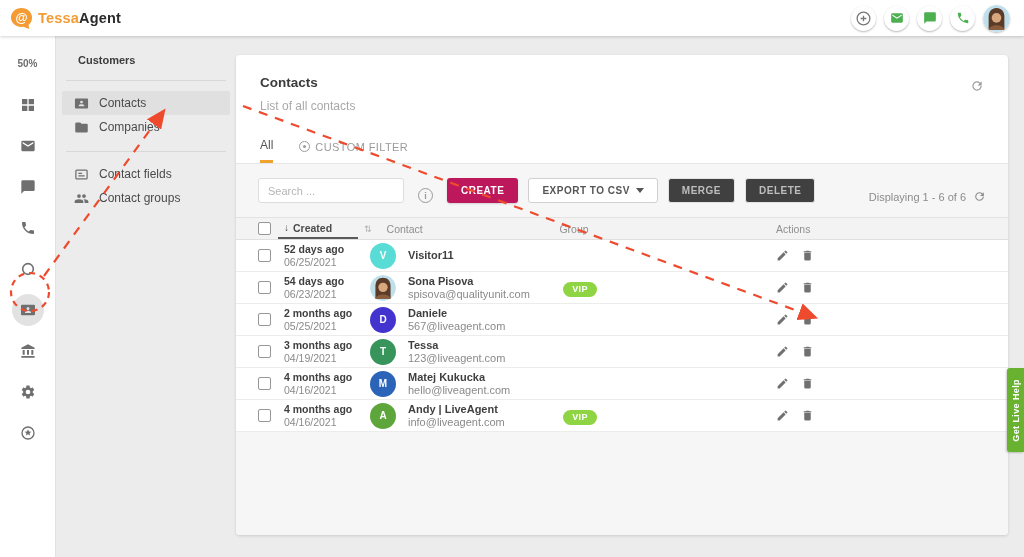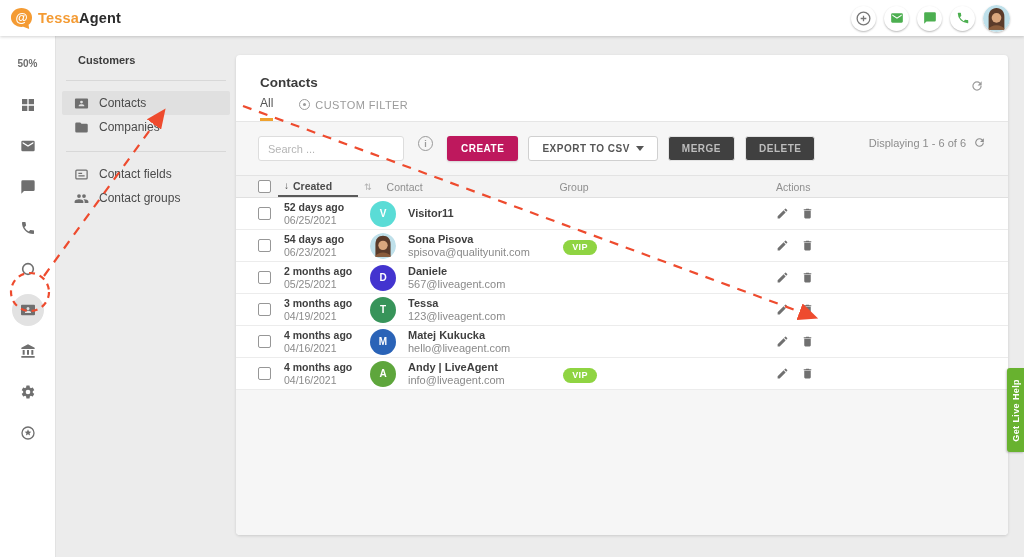--- a/index.html
+++ b/index.html
@@ -40,30 +40,30 @@
   .sub-item svg { flex-shrink:0; color:#6f6f6f; }
   .sub-group { margin-bottom:12px; }
 
   
   .content { flex:1; position:relative; }
   .card { position:absolute; left:0; top:19px; right:16px; bottom:22px; background:#fff; border-radius:4px;
           box-shadow:0 1px 3px rgba(0,0,0,.14); display:flex; flex-direction:column; overflow:hidden; }
   .card-head { padding:20px 24px 0 24px; }
   .card-title { font-size:13.5px; font-weight:bold; color:#3b3b3b; }
   .card-sub { font-size:12px; color:#a9a9a9; margin-top:9px; }
-  .tabs { display:flex; gap:26px; padding:0 24px; margin-top:6px; }
+  .tabs { display:flex; gap:26px; padding:0 24px; margin-top:25px; }
   .tab { font-size:11px; color:#9b9b9b; padding-bottom:8px; cursor:pointer; display:flex; align-items:center; gap:5px;
          letter-spacing:.4px; }
   .tab.active { color:#555; border-bottom:3px solid #efa22e; font-size:12px; letter-spacing:0; }
   .tab .dot-icon { width:11px; height:11px; border:1.3px solid #9b9b9b; border-radius:50%; position:relative; }
   .tab .dot-icon::after { content:""; position:absolute; left:2.5px; top:2.5px; width:3.5px; height:3.5px;
          border-radius:50%; background:#9b9b9b; }
 
   .card-body { flex:1; background:#f6f6f6; border-top:1px solid #e6e6e6; display:flex; flex-direction:column; }
-  .toolbar { display:flex; align-items:flex-start; padding:14px 22px; gap:10px; }
+  .toolbar { display:flex; align-items:flex-end; padding:14px 22px; gap:10px; }
   .search { width:146px; height:25px; border:1px solid #ddd; border-radius:3px; background:#fff; font-size:11px;
             color:#555; padding:0 9px; outline:none; font-family:inherit; }
   .search::placeholder { color:#b5b5b5; }
   .info-icon { width:15px; height:15px; border:1.4px solid #9a9a9a; border-radius:50%; color:#9a9a9a; font-size:9px;
                font-weight:bold; display:flex; align-items:center; justify-content:center; margin:0 4px; cursor:pointer; }
   .btn { height:25px; border-radius:3px; font-size:10px; font-weight:bold; letter-spacing:.5px; padding:0 13px;
          display:flex; align-items:center; gap:6px; cursor:pointer; border:1px solid transparent; font-family:inherit; }
   .btn-primary { background:#be185d; color:#fff; box-shadow:0 1px 2px rgba(0,0,0,.15); }
   .btn-outline { background:#fff; border-color:#d0d0d0; color:#555; }
   .btn-disabled { background:#404040; border-color:#e3e3e3; color:#bdbdbd; cursor:default; }
@@ -257,20 +257,21 @@
 
   <main class="content">
     <section class="card">
       <div class="panel-refresh">
         <svg width="14" height="14" viewBox="0 0 24 24" fill="currentColor">
             <path d="M17.65 6.35A7.95 7.95 0 0 0 12 4a8 8 0 1 0 8 8h-2a6 6 0 1 1-1.76-4.24L13 11h7V4l-2.35 2.35z"></path>
           </svg>
       </div>
       <div class="card-head">
         <div class="card-title">Contacts</div>
+        <div class="card-sub">List of all contacts</div>
       </div>
       <div class="tabs">
         <div class="tab active">
             <span>All</span>
           </div>
         <div class="tab">
           <span class="dot-icon"></span>
           <span>CUSTOM FILTER</span>
         </div>
       </div>

